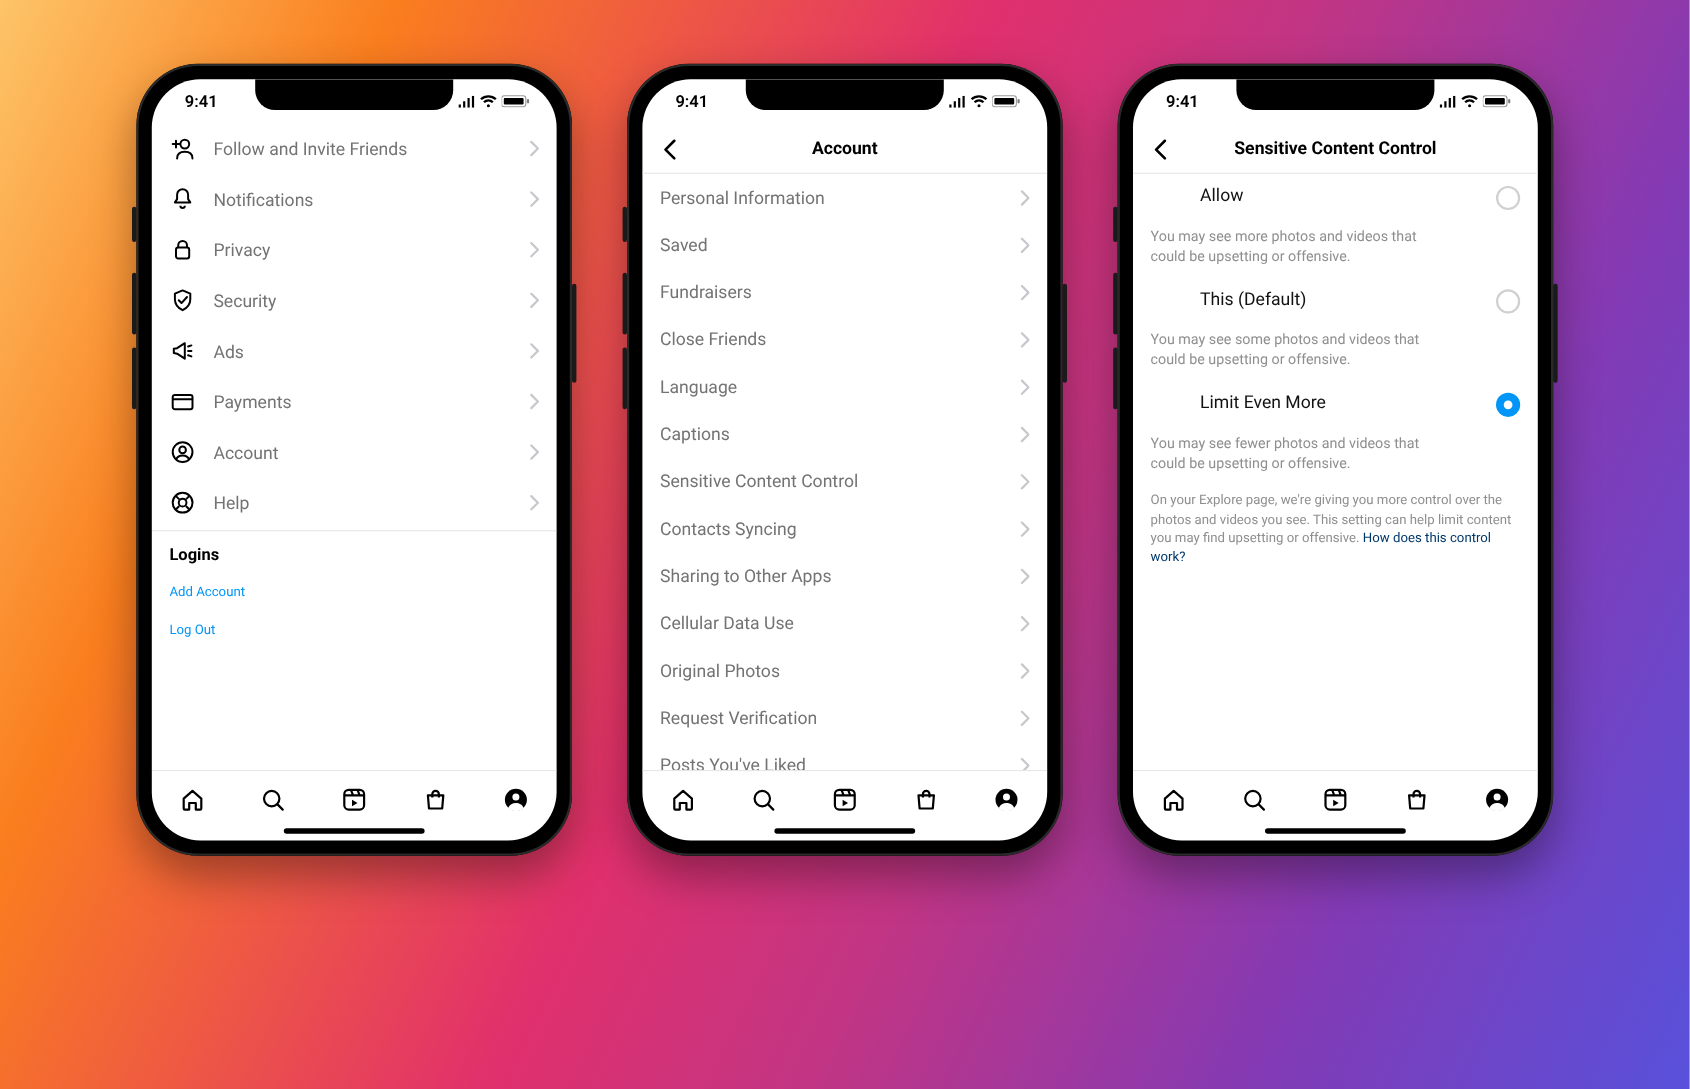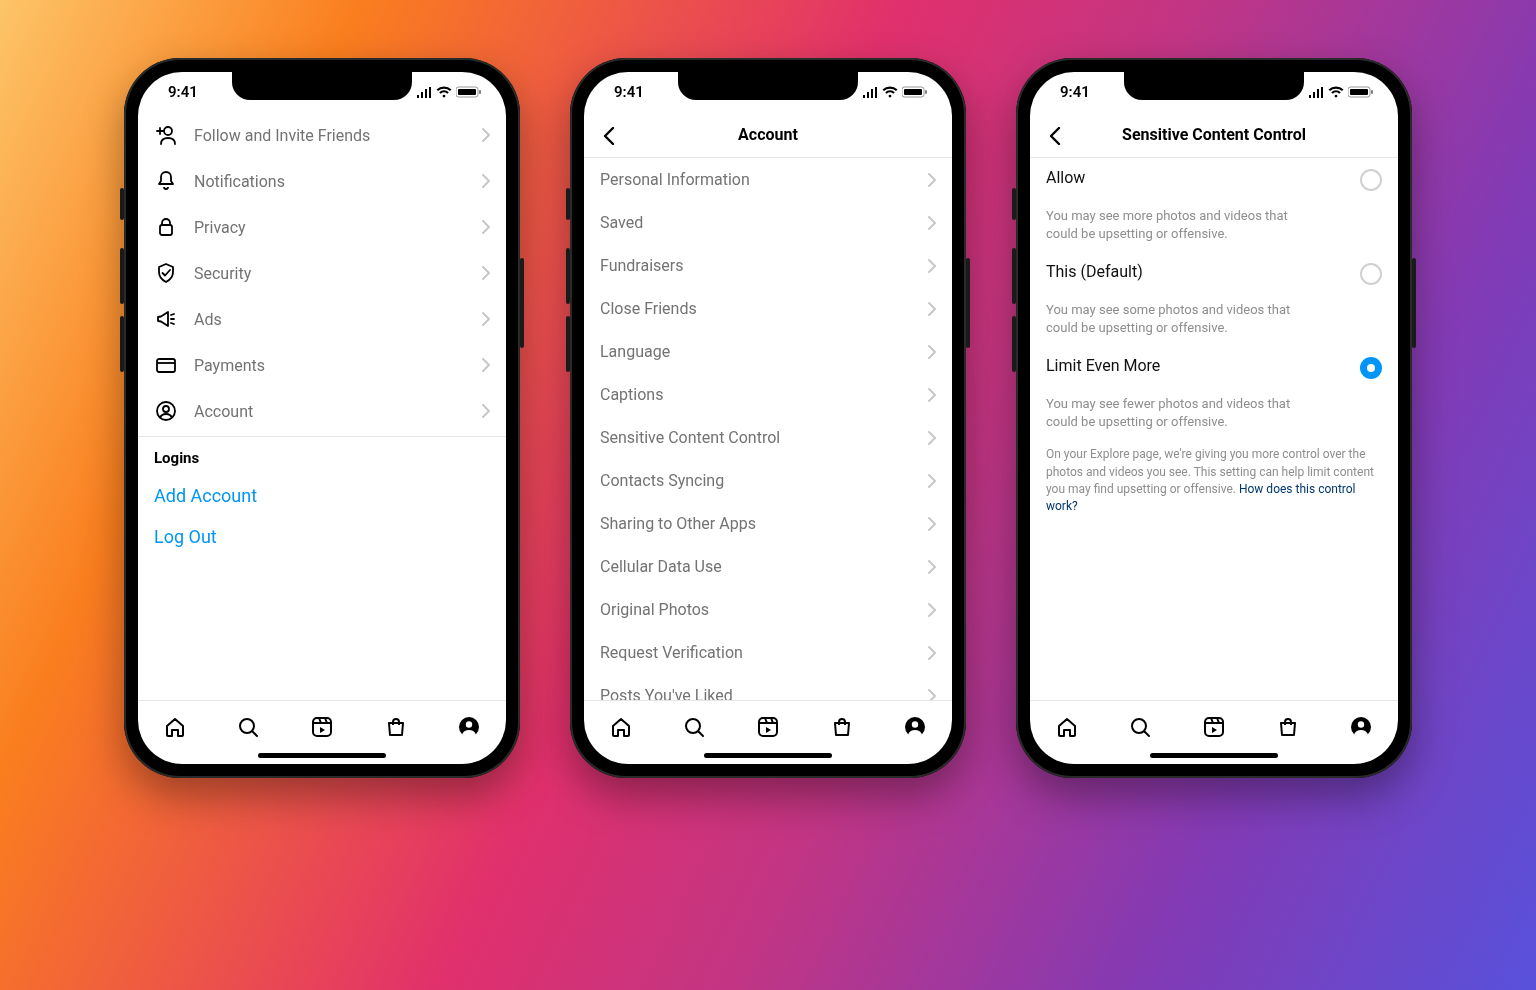--- a/index.html
+++ b/index.html
@@ -54,26 +54,26 @@
   .header-title { font-size: 16px; font-weight: 700; }
   .content { flex:1; overflow:hidden; }
   .row {
     display:flex; align-items:center; padding: 11px 16px 11px 16px; gap: 16px;
   }
   .row-icon { width:24px; height:24px; display:flex; align-items:center; justify-content:center; flex-shrink:0; }
   .row-label { flex:1; font-size:16px; color:#737373; }
   .chev { width:10px; color:#c7c7cc; flex-shrink:0; }
   .divider { height:1px; background:#e6e6e6; margin: 2px 0 4px; }
   .section-title { font-size:15px; font-weight:700; padding: 8px 16px 8px; }
-  .link-row { padding: 10px 16px; font-size:18px; color:#0095f6; }
+  .link-row { padding: 10px 16px; font-size:12px; color:#0095f6; }
   .row2 { display:flex; align-items:center; padding: 12px 16px; }
   .row2 .row-label { flex:1; }
   .radio-row { padding: 10px 16px 10px; }
   .radio-head { display:flex; align-items:flex-start; }
-  .radio-title { font-size:16px; color:#111; flex:1; }
+  .radio-title { font-size:16px; color:#111; flex:1;margin-left:45px; }
   .radio-sub { font-size:13px; color:#8e8e8e; margin-top:20px; padding-right: 36px; line-height:1.35; }
   .radio-circle {
     width:22px; height:22px; border-radius:50%; border:2px solid #d0d0d0; flex-shrink:0; margin-left:8px; margin-top:1px;
   }
   .radio-circle.selected { border: none; background: #0095f6; position:relative; }
   .radio-circle.selected::after {
     content:""; position:absolute; left:50%; top:50%; width:8px; height:8px; background:#fff; border-radius:50%; transform:translate(-50%,-50%);
   }
   .footnote { font-size:12px; color:#8e8e8e; padding: 6px 16px; line-height:1.45; }
   .footnote a { color:#00376b; text-decoration:none; }
@@ -274,20 +274,33 @@
             </svg>
           </span>
         </div>
         <div class="row">
           <span class="row-icon">
             <svg width="24" height="24">
               <use href="#i-personcircle"></use>
             </svg>
           </span>
           <span class="row-label">Account</span>
+          <span class="chev">
+            <svg width="10" height="16">
+              <use href="#i-chev"></use>
+            </svg>
+          </span>
+        </div>
+        <div class="row">
+          <span class="row-icon">
+            <svg width="24" height="24">
+              <use href="#i-help"></use>
+            </svg>
+          </span>
+          <span class="row-label">Help</span>
           <span class="chev">
             <svg width="10" height="16">
               <use href="#i-chev"></use>
             </svg>
           </span>
         </div>
         <div class="divider"></div>
         <div class="section-title">Logins</div>
         <div class="link-row">Add Account</div>
         <div class="link-row">Log Out</div>

